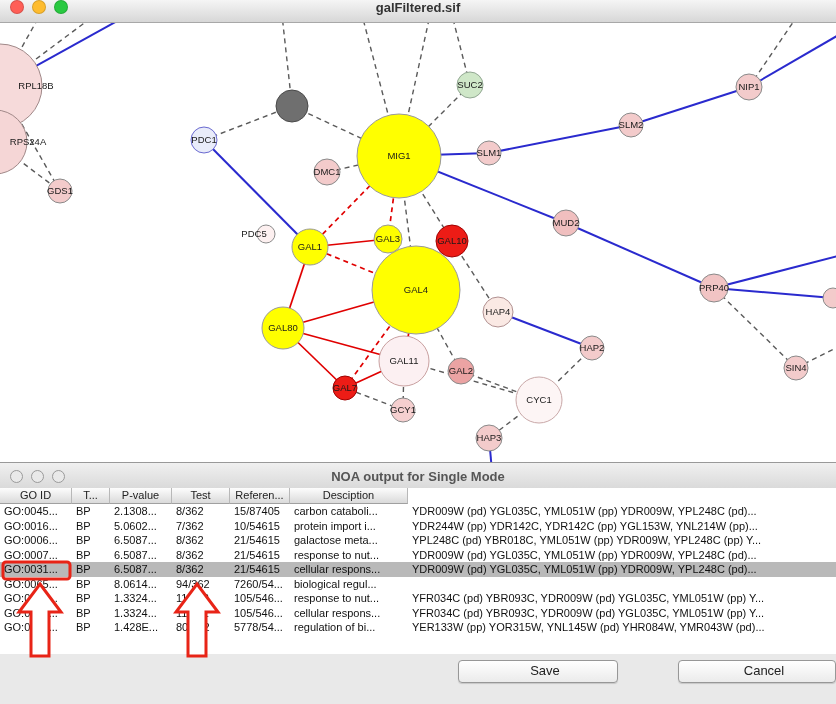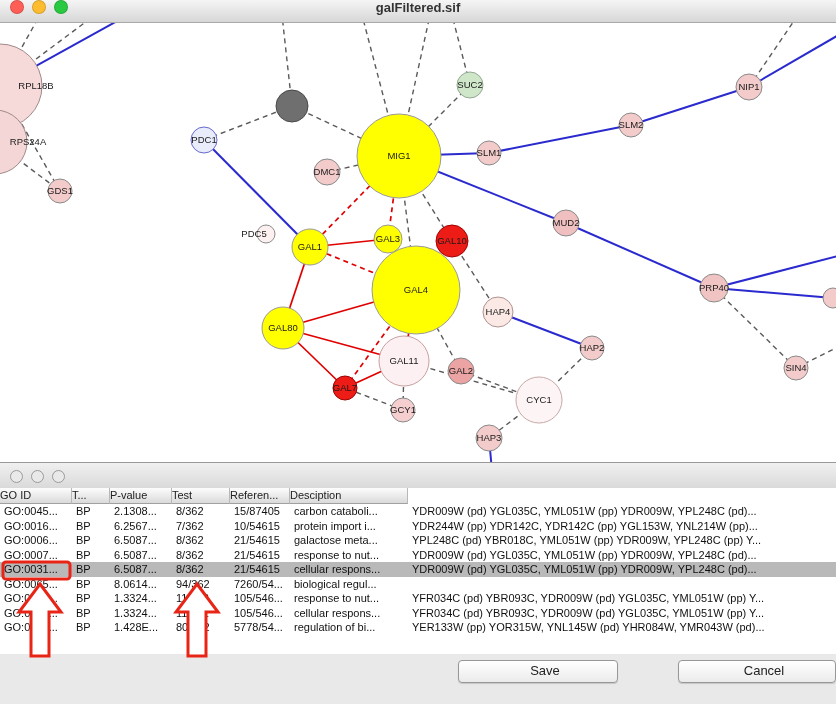--- a/index.html
+++ b/index.html
@@ -18,21 +18,21 @@
   .titlebar2 .title{position:absolute;left:0;width:100%;text-align:center;font-size:13px;font-weight:bold;color:#555;pointer-events:none;}
   .light-hollow{width:11px;height:11px;border-radius:50%;border:1px solid #9a9a9a;background:#e9e9e9;}
   
   #net-svg{display:block;background:#fff;}
   #net-svg text{font-family:"Liberation Sans",sans-serif;font-size:9.5px;fill:#1a1a1a;}
   
   .table{position:absolute;top:26px;left:0;width:836px;height:166px;background:#fff;overflow:hidden;}
   .thead,.trow{display:grid;grid-template-columns:72px 38px 62px 58px 60px 118px minmax(0,1fr);}
   .thead{height:16px;}
   .hcell{background:linear-gradient(#fdfdfd,#dadada);border-right:1px solid #b8b8b8;border-bottom:1px solid #a0a0a0;
-         font-size:11px;color:#222;line-height:15px;overflow:hidden;white-space:nowrap;}
+         font-size:11px;color:#222;text-align:center;line-height:15px;overflow:hidden;white-space:nowrap;}
   .trow{height:14.5px;}
   .trow.selected{background:#b9b9b9;}
   .tcell{font-size:11px;color:#111;line-height:14.5px;padding-left:4px;overflow:hidden;white-space:nowrap;}
   
   .btn{position:absolute;top:198px;height:21px;border:1px solid #979797;border-radius:4px;
        background:linear-gradient(#ffffff,#ebebeb);font-size:13px;color:#222;text-align:center;line-height:20px;
        box-shadow:0 1px 1px rgba(0,0,0,.15);padding-left:14px;}
   #save-btn{left:458px;width:144px;}
   #cancel-btn{left:678px;width:142px;}
   
@@ -160,20 +160,21 @@
     </svg>
 </div>
 
 <div class="window-bottom">
   <div class="titlebar2">
     <div class="lights">
       <div class="light-hollow"></div>
       <div class="light-hollow"></div>
       <div class="light-hollow"></div>
     </div>
+    <div class="title">NOA output for Single Mode</div>
   </div>
 
   <div class="table">
     <div class="thead" id="thead">
         <div class="hcell">GO ID</div>
         <div class="hcell">T...</div>
         <div class="hcell">P-value</div>
         <div class="hcell">Test</div>
         <div class="hcell">Referen...</div>
         <div class="hcell">Desciption</div>
@@ -184,21 +185,21 @@
           <div class="tcell">BP</div>
           <div class="tcell">2.1308...</div>
           <div class="tcell">8/362</div>
           <div class="tcell">15/87405</div>
           <div class="tcell">carbon cataboli...</div>
           <div class="tcell">YDR009W (pd) YGL035C, YML051W (pp) YDR009W, YPL248C (pd)...</div>
         </div>
         <div class="trow">
           <div class="tcell">GO:0016...</div>
           <div class="tcell">BP</div>
-          <div class="tcell">6.2567...</div>
+          <div class="tcell">5.0602...</div>
           <div class="tcell">7/362</div>
           <div class="tcell">10/54615</div>
           <div class="tcell">protein import i...</div>
           <div class="tcell">YDR244W (pp) YDR142C, YDR142C (pp) YGL153W, YNL214W (pp)...</div>
         </div>
         <div class="trow">
           <div class="tcell">GO:0006...</div>
           <div class="tcell">BP</div>
           <div class="tcell">6.5087...</div>
           <div class="tcell">8/362</div>

